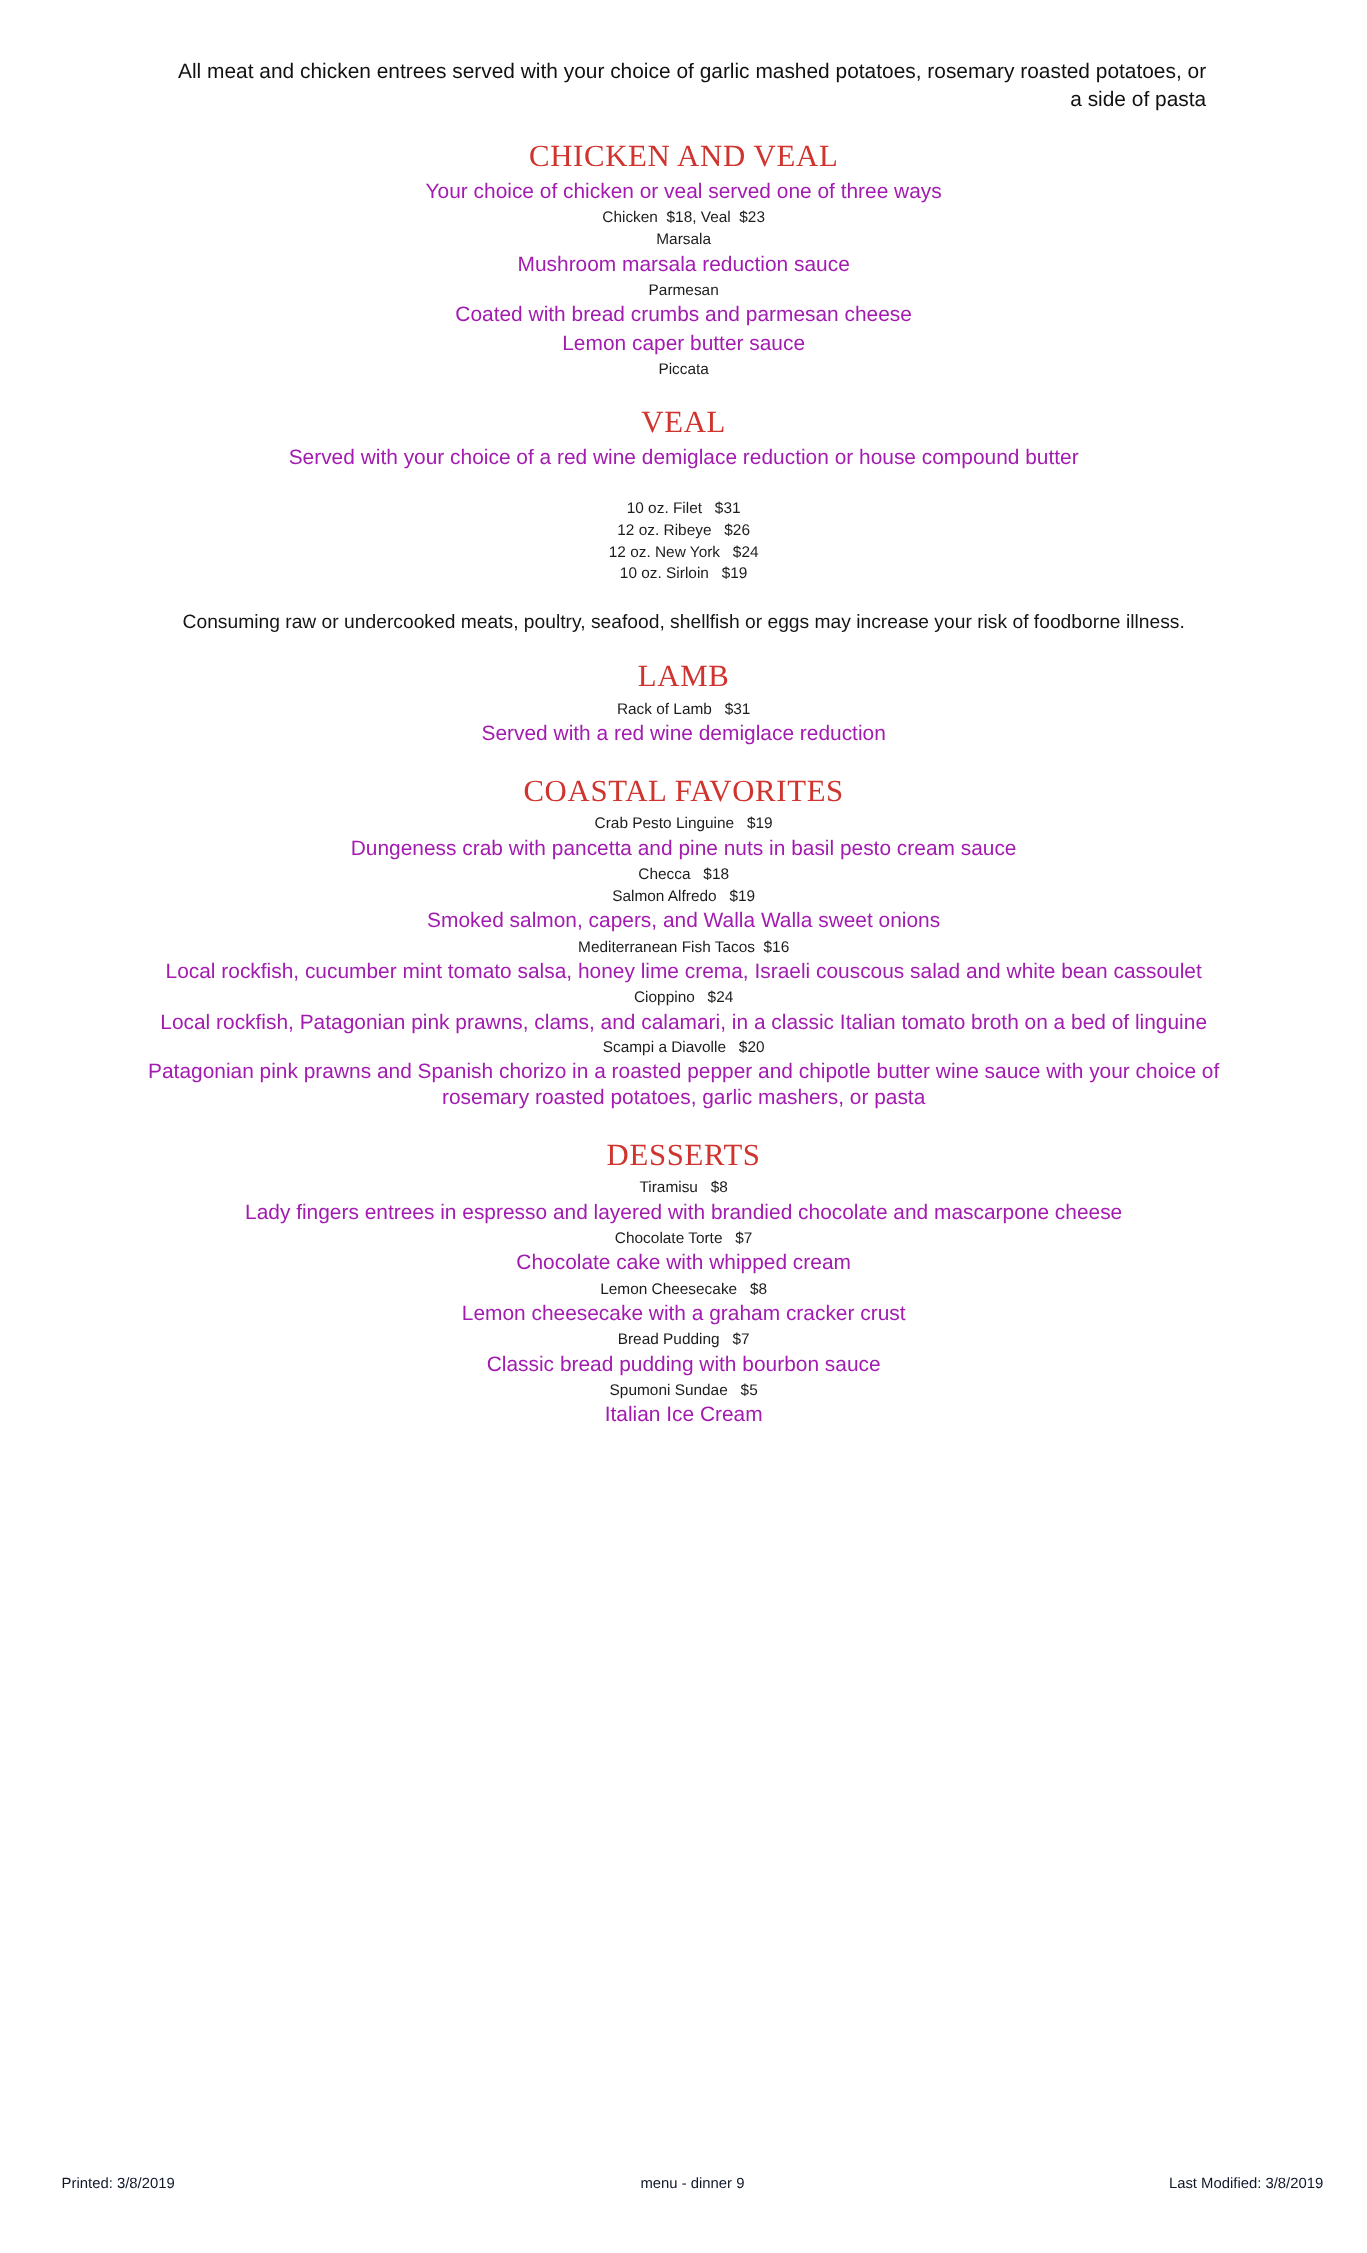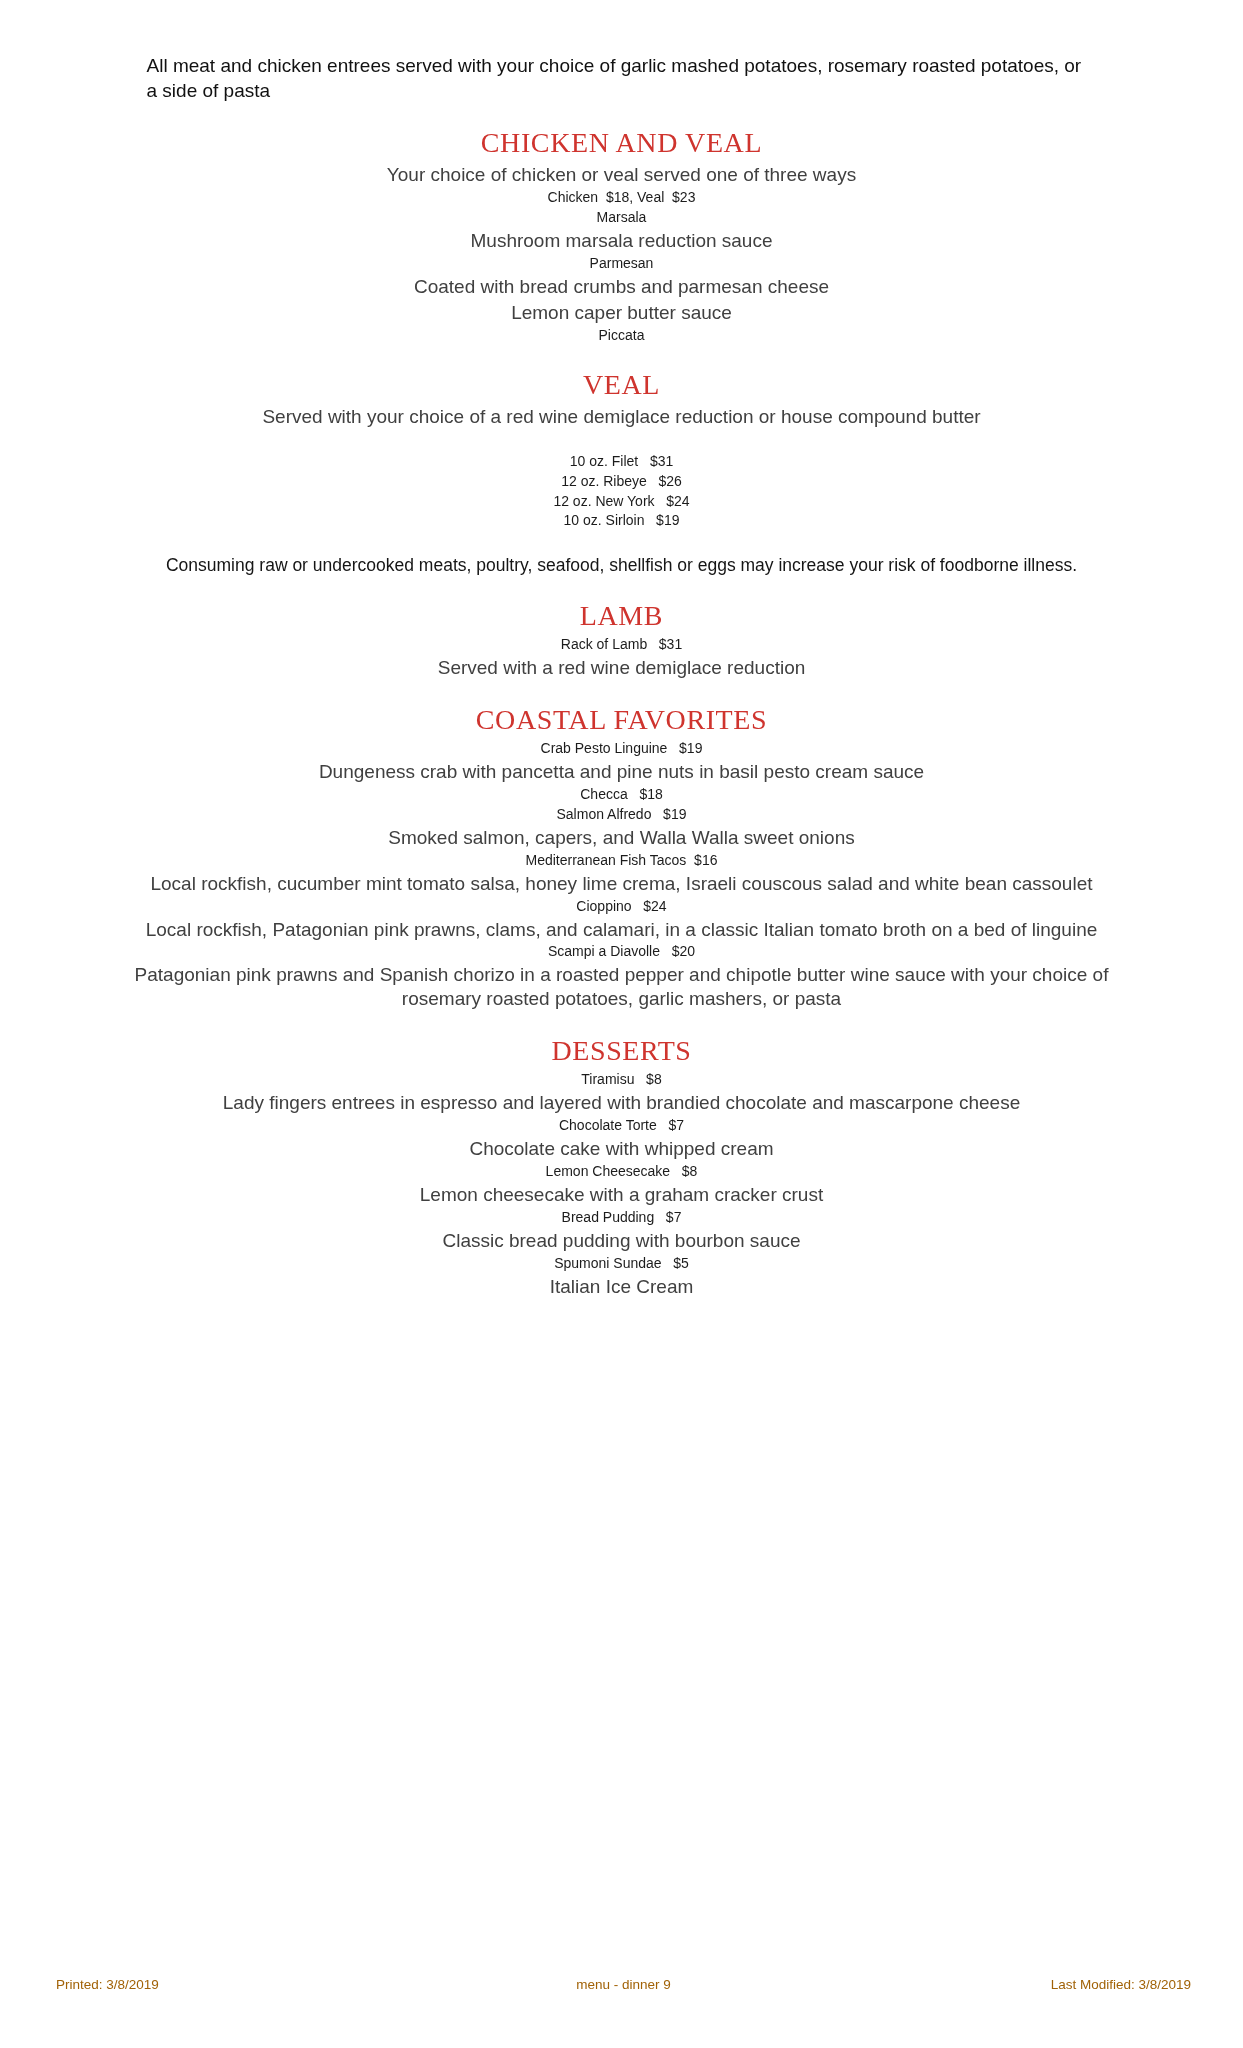--- a/index.html
+++ b/index.html
@@ -14,21 +14,21 @@
     box-sizing: border-box;
     width: 100%;
     height: 100%;
     padding: 54px 56px 0;
   }
   .intro {
     max-width: 950px;
     margin: 0 auto 4px;
     font-size: 19px;
     line-height: 1.3;
-    text-align: left;
+    text-align: right;
     white-space: pre-wrap;
   }
   .menu-section { margin: 12px; }
   .section-heading {
     font-family: "Liberation Serif", serif;
     font-weight: 400;
     font-size: 28px;
     letter-spacing: 0.6px;
     color: var(--accent, #cf342e);
     text-align: center;
@@ -41,38 +41,38 @@
   }
   .item {
     font-size: 14px;
     line-height: 1.28;
     color: #1c1c1c;
   }
   .desc {
     font-size: 19px;
     line-height: 1.26;
     max-width: 980px;
-    color: #404040;
+    color: #a21caf;
   }
   .notice {
     font-size: 17.5px;
     line-height: 1.26;
     max-width: 1090px;
     color: #151515;
   }
   .spacer { height: 20px; margin: 0; }
   .footer {
     position: absolute;
     left: 56px;
-    right: 52px;
+    right: 40px;
     bottom: 56px;
     display: flex;
     align-items: baseline;
     font-size: 13.5px;
-    color: #a16207;
+    color: #0f172a;
   }
   .f-left  { flex: 1; text-align: left; }
   .f-center{ flex: 1; text-align: center; margin-top: 44px; }
   .f-right { flex: 1; text-align: right; }
 </style>
 </head>
 <body>
 
 <div class="page">
   <p class="intro">All meat and chicken entrees served with your choice of garlic mashed potatoes, rosemary roasted potatoes, or a side of pasta</p>

